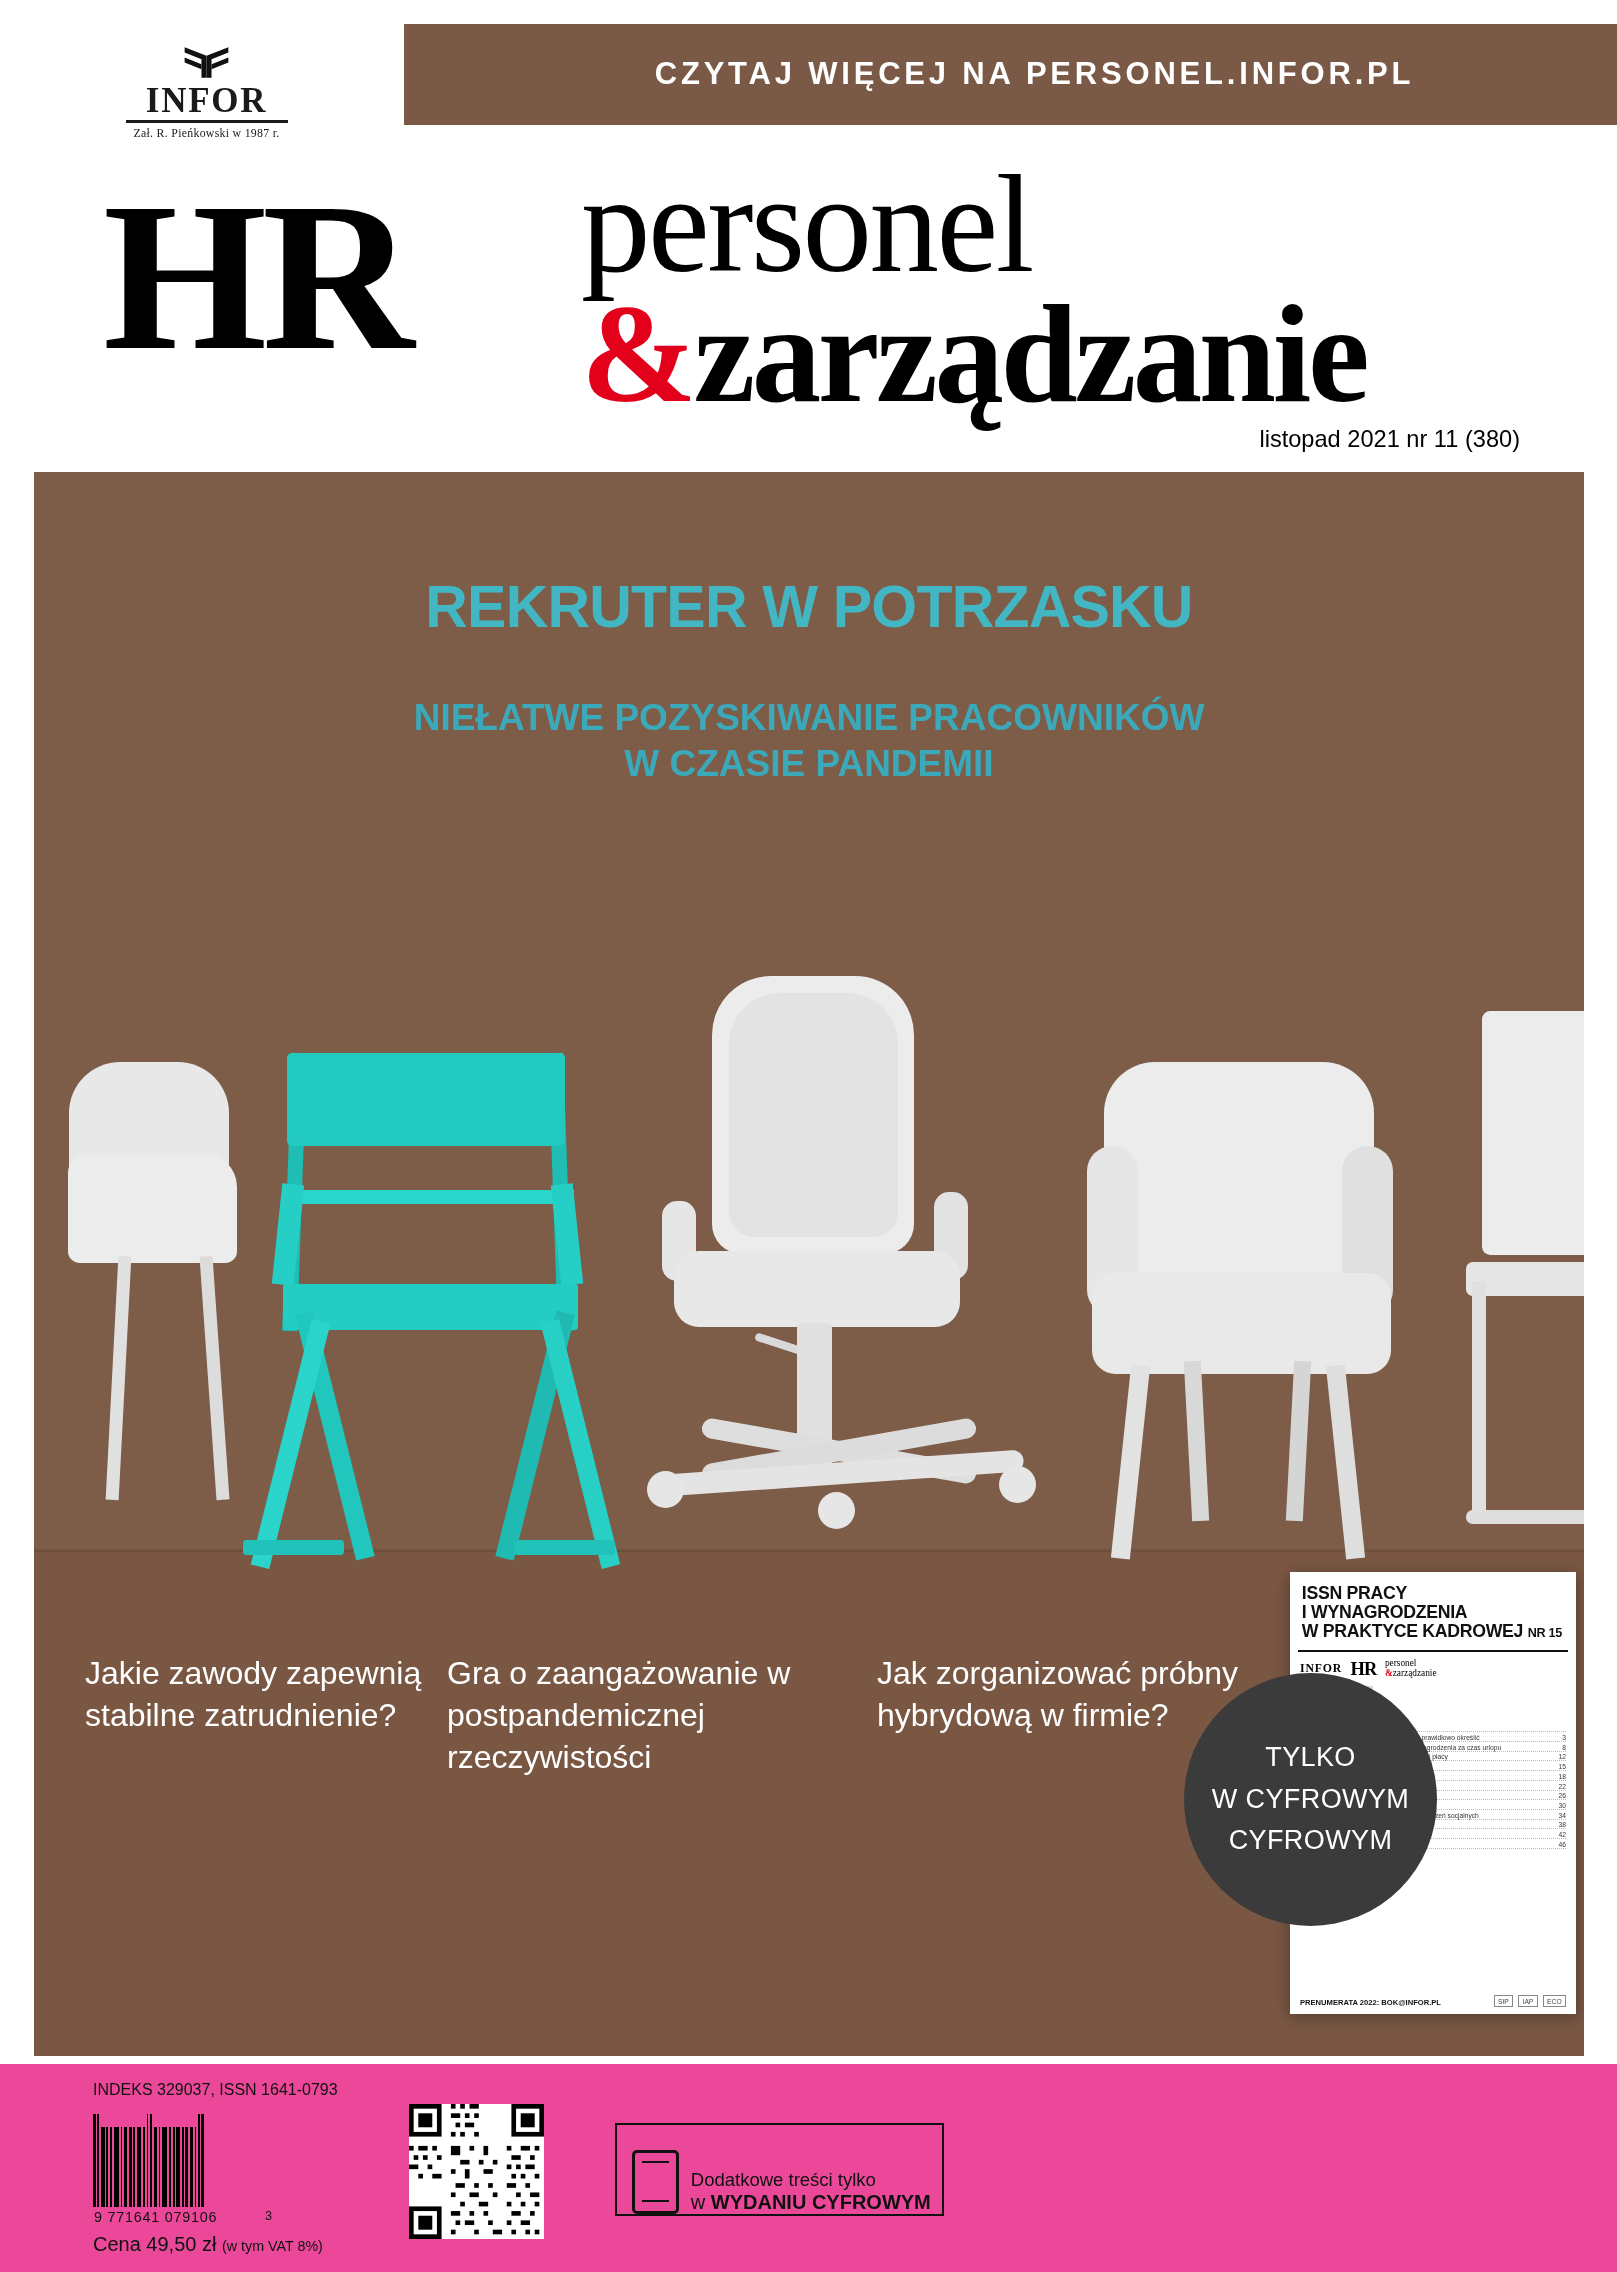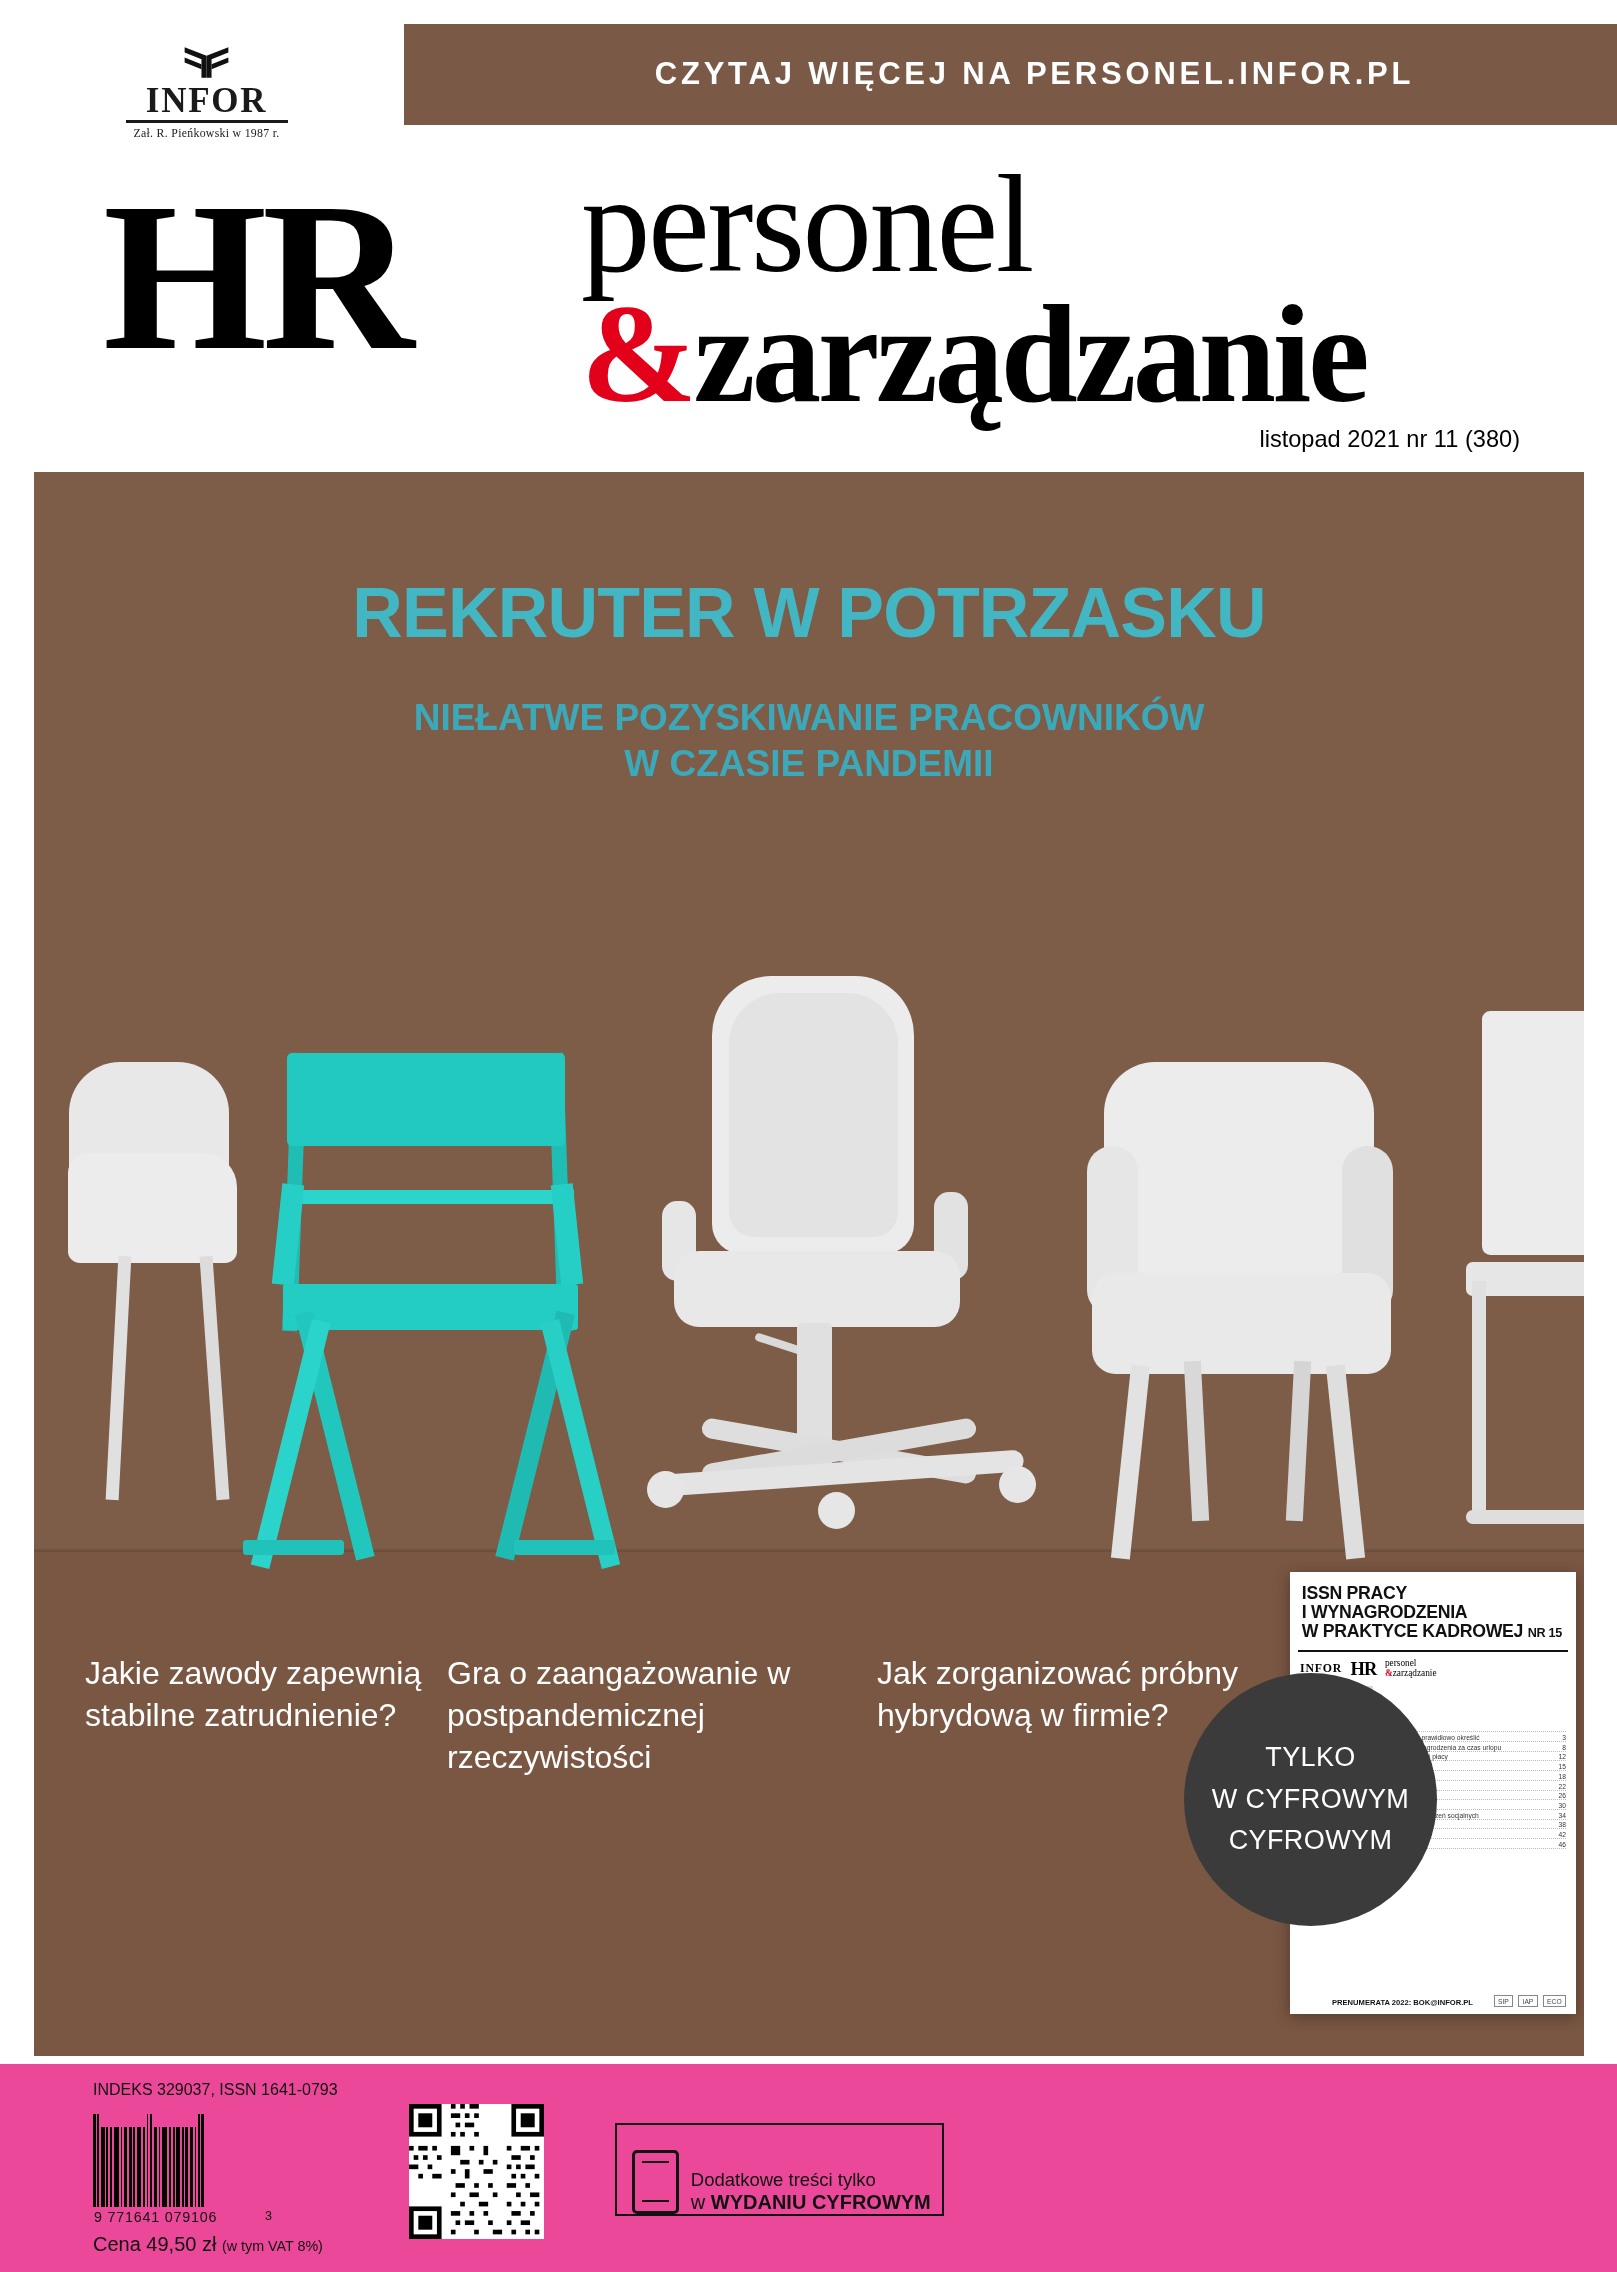--- a/index.html
+++ b/index.html
@@ -133,21 +133,21 @@
     left: 0; top: 1077px;
     width: 100%; height: 2.5px;
     background: rgba(0,0,0,0.10);
   }
 
   .headline {
     position: absolute;
     left: 0; top: 101px;
     width: 100%;
     text-align: center;
-    font-size: 70px;
+    font-size: 59px;
     font-weight: bold;
     letter-spacing: -0.8px;
     color: #43b6c4;
     font-family: "Liberation Sans", sans-serif;
   }
   .subhead {
     position: absolute;
     left: 0; top: 223px;
     width: 100%;
     text-align: center;
@@ -288,21 +288,21 @@
     font-size: 6.7px; color: #333;
     margin: 0 10px 1.7px 10px;
     border-bottom: 0.8px dotted #bbb;
   }
   .book-line.strong { font-weight: bold; }
   .book-foot {
     position: absolute; bottom: 6.7px; left: 0; width: 100%;
     display: flex; justify-content: space-between; align-items: flex-end;
     padding: 0 10px;
   }
-  .book-foot-text { font-size: 7.6px; font-weight: bold; color: #111; margin-left: 32px; }
+  .book-foot-text { font-size: 7.6px; font-weight: bold; color: #111; }
   .book-logos { display: flex; gap: 5px; align-items: center; }
   .blogo { font-size: 6.7px; border: 0.8px solid #888; padding: 1.7px 3.4px; color:#444; }
 
   .seal {
     position: absolute;
     left: 1150px; top: 1201px;
     width: 253px; height: 253px;
     border-radius: 50%;
     background: #3b3b3b;
     color: #ffffff;

